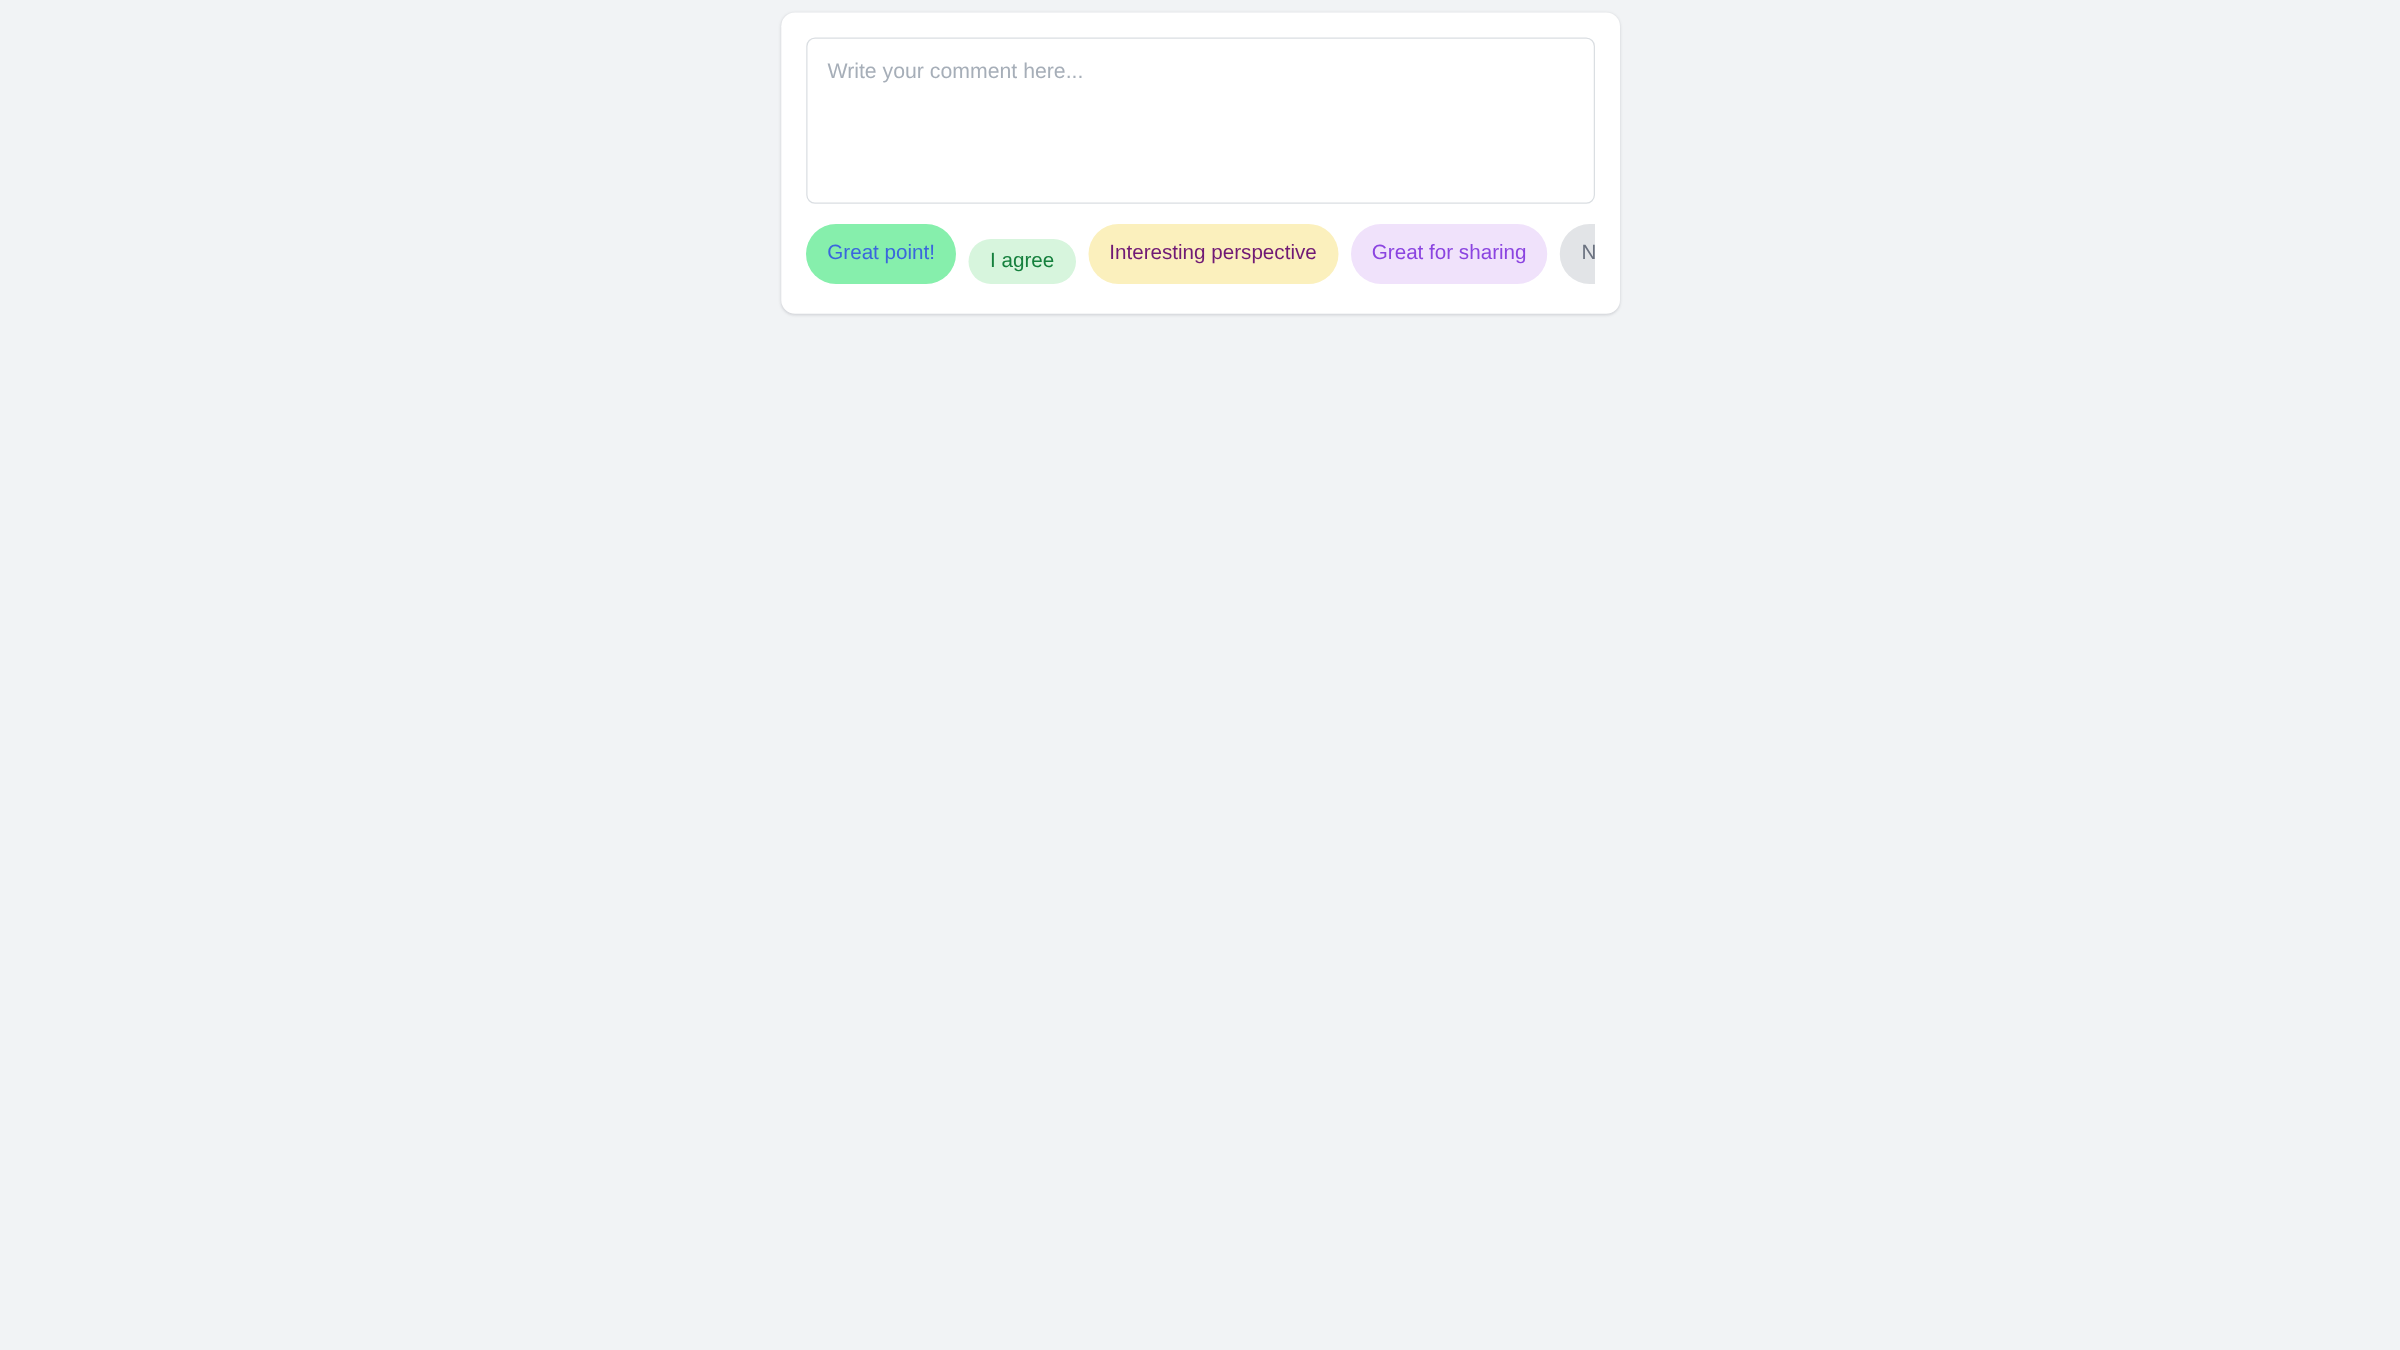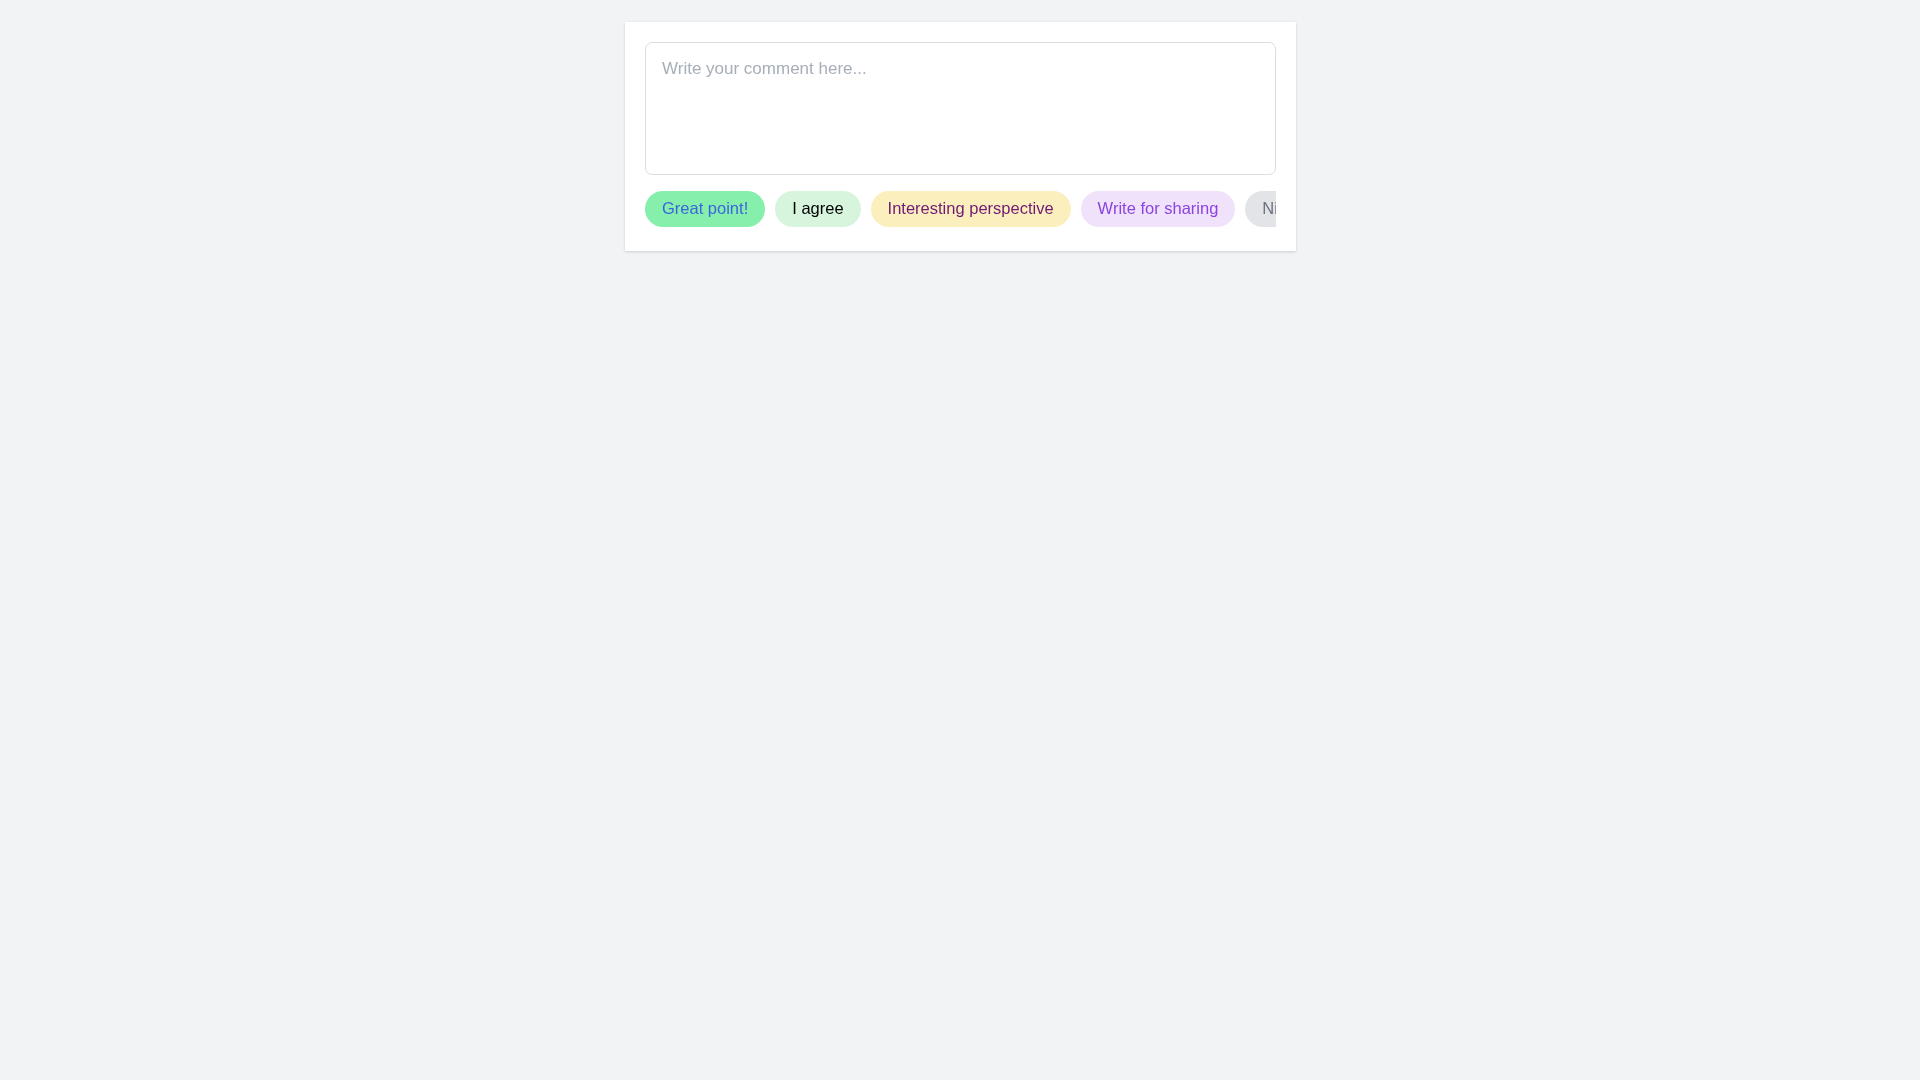--- a/index.html
+++ b/index.html
@@ -18,24 +18,24 @@
   #app-root {
     position: relative;
     width: 1920px;
     height: 1080px;
   }
 
   
   .composer-card {
     position: absolute;
     left: 625px;
-    top: 22px;
+    top: 10px;
     width: 671px;
     background: #ffffff;
-    border-radius: 0;
+    border-radius: 11px;
     box-shadow: 0 1px 3px rgba(16,24,40,0.10), 0 1px 2px rgba(16,24,40,0.06);
     padding: 20px 20px 22px 20px;
     overflow: hidden;
   }
 
   
   .comment-input {
     display: block;
     width: 100%;
     height: 133px;
@@ -87,21 +87,21 @@
 <body style="background: rgb(241, 243, 245);">
 
 <div id="app-root">
 
   <section class="composer-card">
 
     <textarea class="comment-input" placeholder="Write your comment here..." style=""></textarea>
 
     <div class="suggestion-strip">
         <button class="suggestion-chip" style="background: #86efac; color: rgb(58, 102, 221);">Great point!</button>
-        <button class="suggestion-chip" style="background: rgb(215, 245, 221); color: #000000;">I agree</button>
+        <button class="suggestion-chip" style="background: rgb(215, 245, 221); color: #15803d; margin-top: 12px;">I agree</button>
         <button class="suggestion-chip" style="background: rgb(251, 240, 189); color: #701a75;">Interesting perspective</button>
-        <button class="suggestion-chip" style="background: rgb(240, 226, 251); color: rgb(139, 68, 224);">Write for sharing</button>
+        <button class="suggestion-chip" style="background: rgb(240, 226, 251); color: rgb(139, 68, 224);">Great for sharing</button>
         <button class="suggestion-chip" style="background: rgb(226, 228, 231); color: rgb(107, 114, 128);">Nice work</button>
       </div>
 
   </section>
 
 </div>
 
 </body></html>

